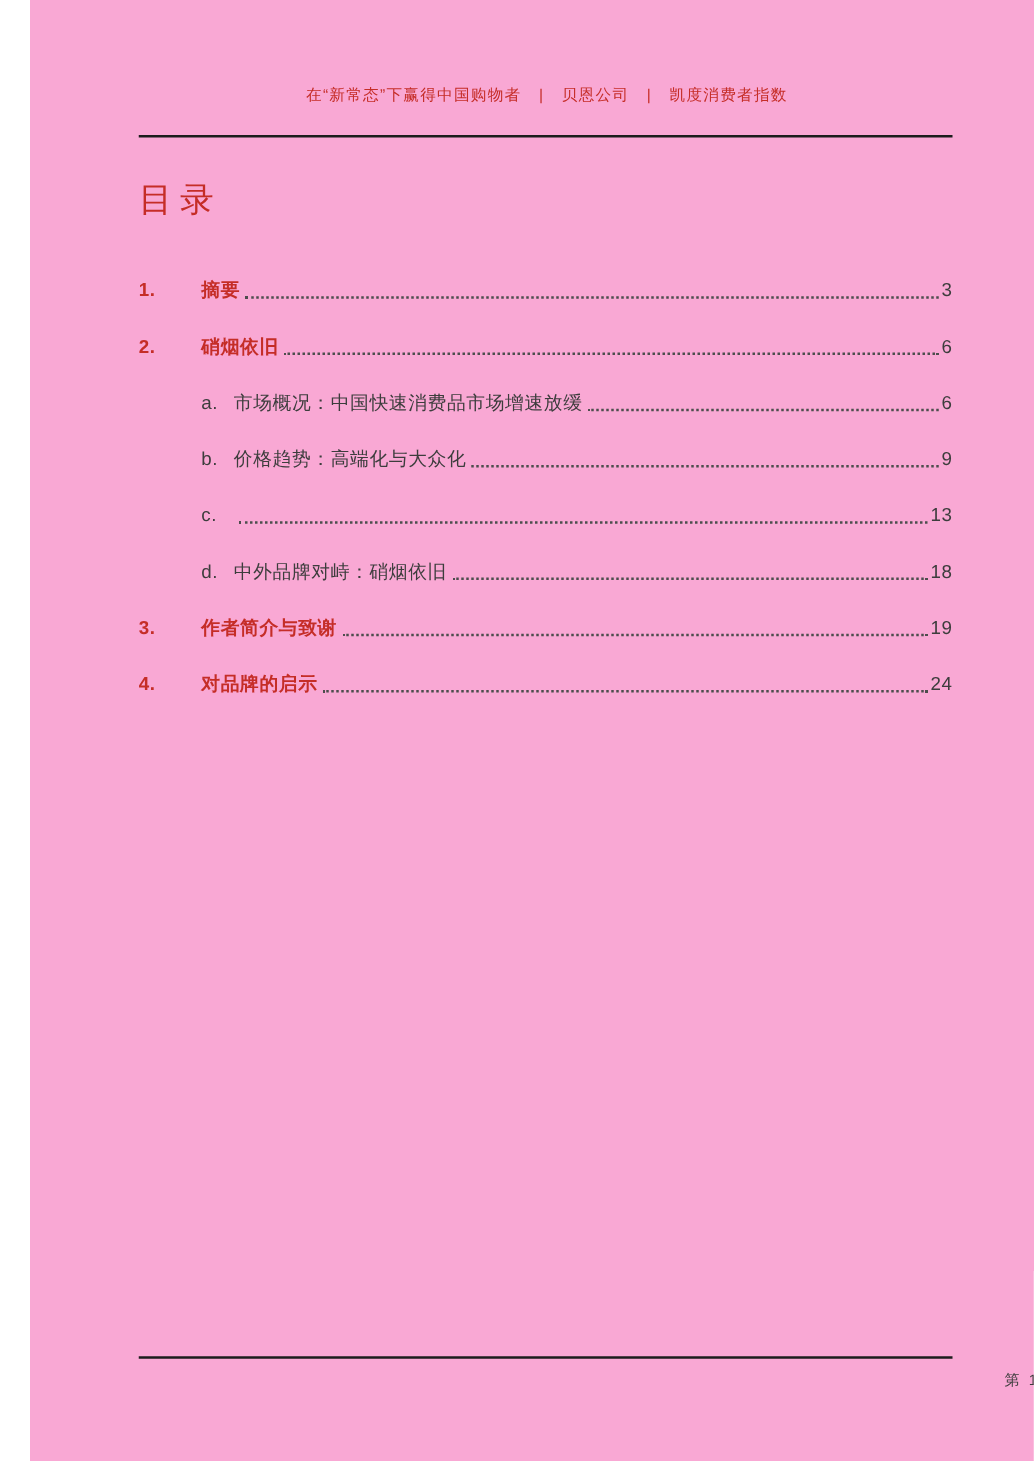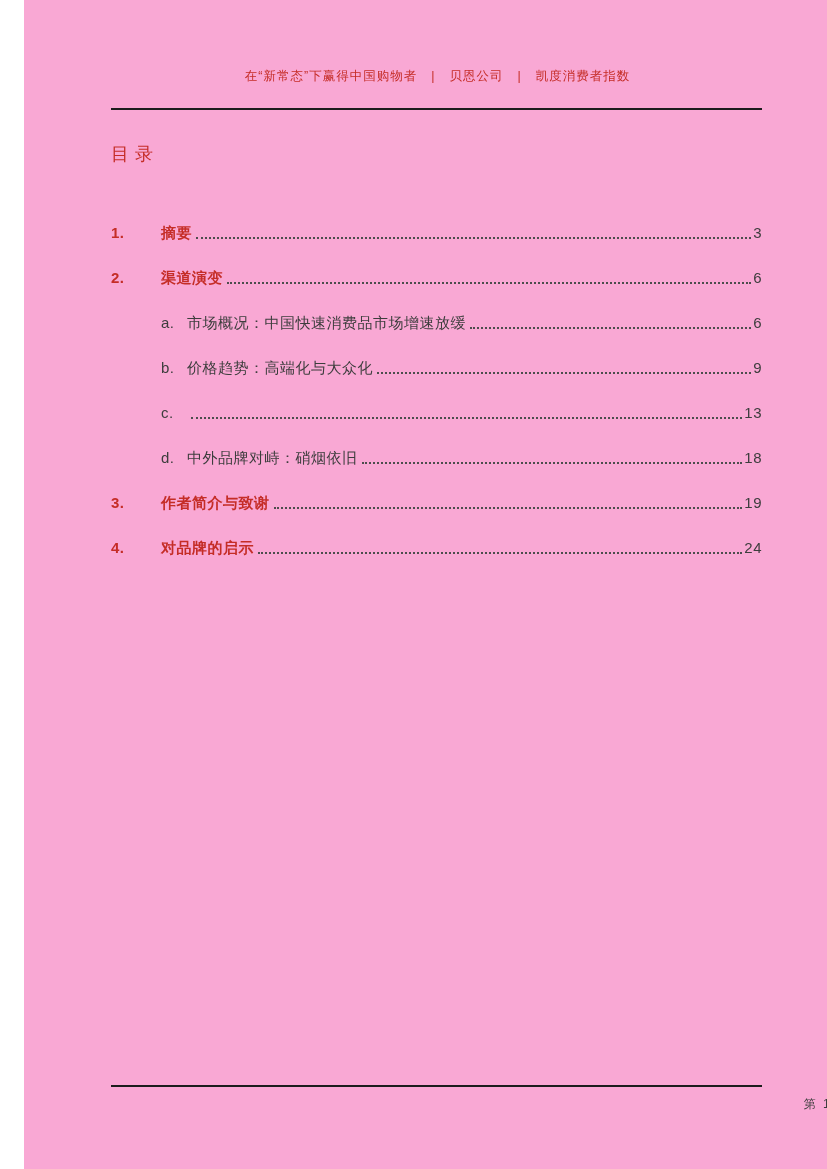--- a/index.html
+++ b/index.html
@@ -40,21 +40,21 @@
     width: 651px;
     height: 0;
     border-top: 2px solid #1c1c1c;
   }
   
   .page-title {
     position: absolute;
     top: 142px;
     left: 87px;
     margin: 0;
-    font-size: 18px;
+    font-size: 27px;
     font-weight: 500;
     letter-spacing: 6px;
     color: #c52d27;
   }
   
   .toc {
     position: absolute;
     top: 222px;
     left: 87px;
     width: 651px;
@@ -138,21 +138,21 @@
 
     <div class="toc-row level1">
       <span class="toc-num">1.</span>
       <span class="toc-label">摘要</span>
       <span class="toc-dots"></span>
       <span class="toc-page">3</span>
     </div>
 
     <div class="toc-row level1">
       <span class="toc-num">2.</span>
-      <span class="toc-label">渠道演变</span>
+      <span class="toc-label">硝烟依旧</span>
       <span class="toc-dots"></span>
       <span class="toc-page">6</span>
     </div>
 
     <div class="toc-row level2">
       <span class="toc-num">a.</span>
       <span class="toc-label">市场概况：中国快速消费品市场增速放缓</span>
       <span class="toc-dots"></span>
       <span class="toc-page">6</span>
     </div>

